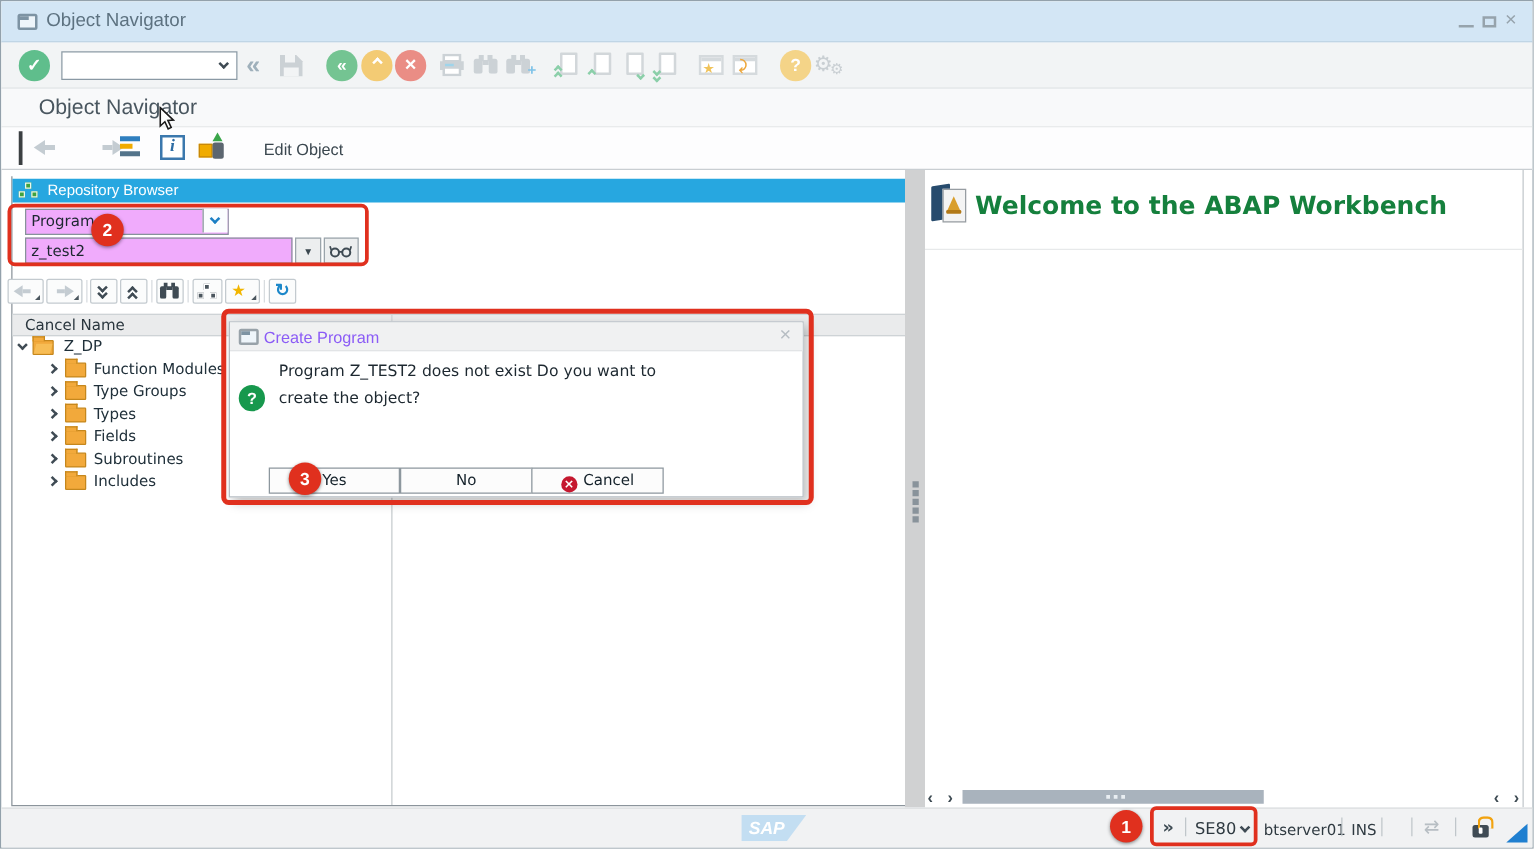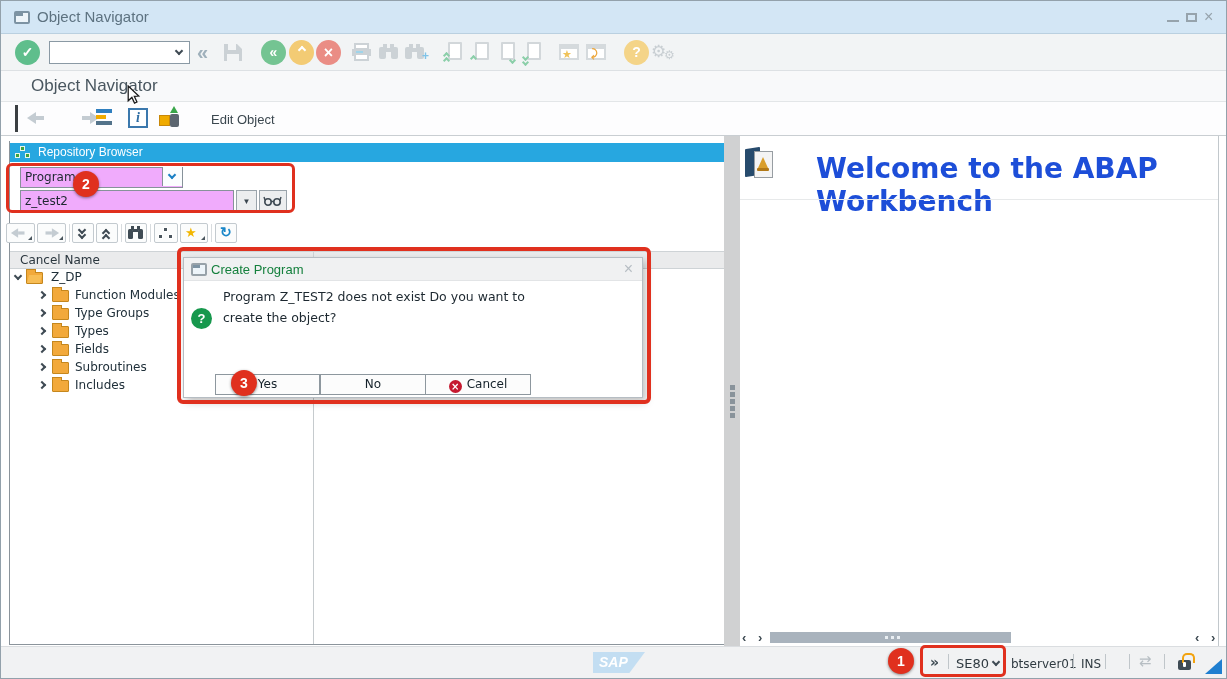--- a/index.html
+++ b/index.html
@@ -78,38 +78,38 @@
   .folder::before { content:""; position:absolute; left:-1px; top:-4px; width:8px; height:3px;
                     background:#f2a93b; border:1px solid #c5871d; border-bottom:none; }
   .folder.open::after { content:""; position:absolute; left:1px; top:2px; width:13px; height:8px;
                         background:#f7bd55; transform:skewX(-14deg); }
 
   
   .splitter { position:absolute; left:723px; top:135px; width:16px; height:510px; background:#d0d1d2; }
   .split-grip { position:absolute; left:729px; top:384px; width:5px; height:5px; background:#89939b;
                 box-shadow:0 7px #89939b, 0 14px #89939b, 0 21px #89939b, 0 28px #89939b; }
   .welcome-title { position:absolute; left:779px; top:151px; font-family:"DejaVu Sans", sans-serif;
-                   font-weight:bold; font-size:28px; color:#1d4ed8;margin-left:36px; }
+                   font-weight:bold; font-size:20px; color:#15803d; }
   .wb-book { position:absolute; left:744px; top:147px; width:15px; height:28px; background:#274b6d;
              transform:skewY(-8deg); border-radius:1px; }
   .wb-page { position:absolute; left:753px; top:150px; width:19px; height:27px; background:#f4f4f4;
              border:1px solid #979da2; }
   .wb-cone { position:absolute; left:757px; top:156px; width:0; height:0; border-left:5px solid transparent;
              border-right:5px solid transparent; border-bottom:11px solid #d99e2b; }
   .wb-cone-base { position:absolute; left:756px; top:167px; width:12px; height:3px; background:#b27917; border-radius:1px; }
   .hthumb { position:absolute; left:769px; top:631px; width:241px; height:11px; background:#a9b3bd; }
   .grip-dots { position:absolute; left:50%; top:4px; width:3px; height:3px; background:#e9eef2;
                box-shadow:6px 0 #e9eef2, -6px 0 #e9eef2; }
   .scroll-chev { position:absolute; top:629px; font-size:13px; font-weight:bold; color:#3d4a52; }
 
   
   .dialog { position:absolute; left:182px; top:256px; width:460px; height:141px; background:#fff;
             border:1px solid #b6bdc3; box-shadow:3px 4px 8px rgba(0,0,0,.25); z-index:40; }
   .dlg-titlebar { position:absolute; left:0; top:0; width:100%; height:23px; background:#f0f1f2; border-bottom:1px solid #e2e4e6; }
-  .dlg-title { position:absolute; left:27px; top:4px; font-size:13px; color:#15803d; }
+  .dlg-title { position:absolute; left:27px; top:4px; font-size:13px; color:#8b5cf6; }
   .dlg-close { position:absolute; right:9px; top:2px; font-size:16px; color:#b6bdc3; }
   .dlg-q { position:absolute; left:7px; top:50px; width:21px; height:21px; border-radius:50%; background:#17984d;
            color:#fff; font-weight:bold; text-align:center; line-height:21px; font-size:13px; }
   .dlg-msg { position:absolute; left:39px; font-family:"DejaVu Sans", sans-serif; font-size:12.5px; color:#1d2830; }
   .dlg-btn { position:absolute; top:116px; height:21px; background:#fcfcfc; border:1px solid #8d979e;
              text-align:center; font-family:"DejaVu Sans", sans-serif; font-size:12px; color:#14212a; line-height:19px; }
   .cancel-x { display:inline-block; width:13px; height:13px; border-radius:50%; background:#c5182f; color:#fff;
               font-size:10px; font-weight:bold; line-height:13px; vertical-align:-2px; margin-right:5px; }
 
   

